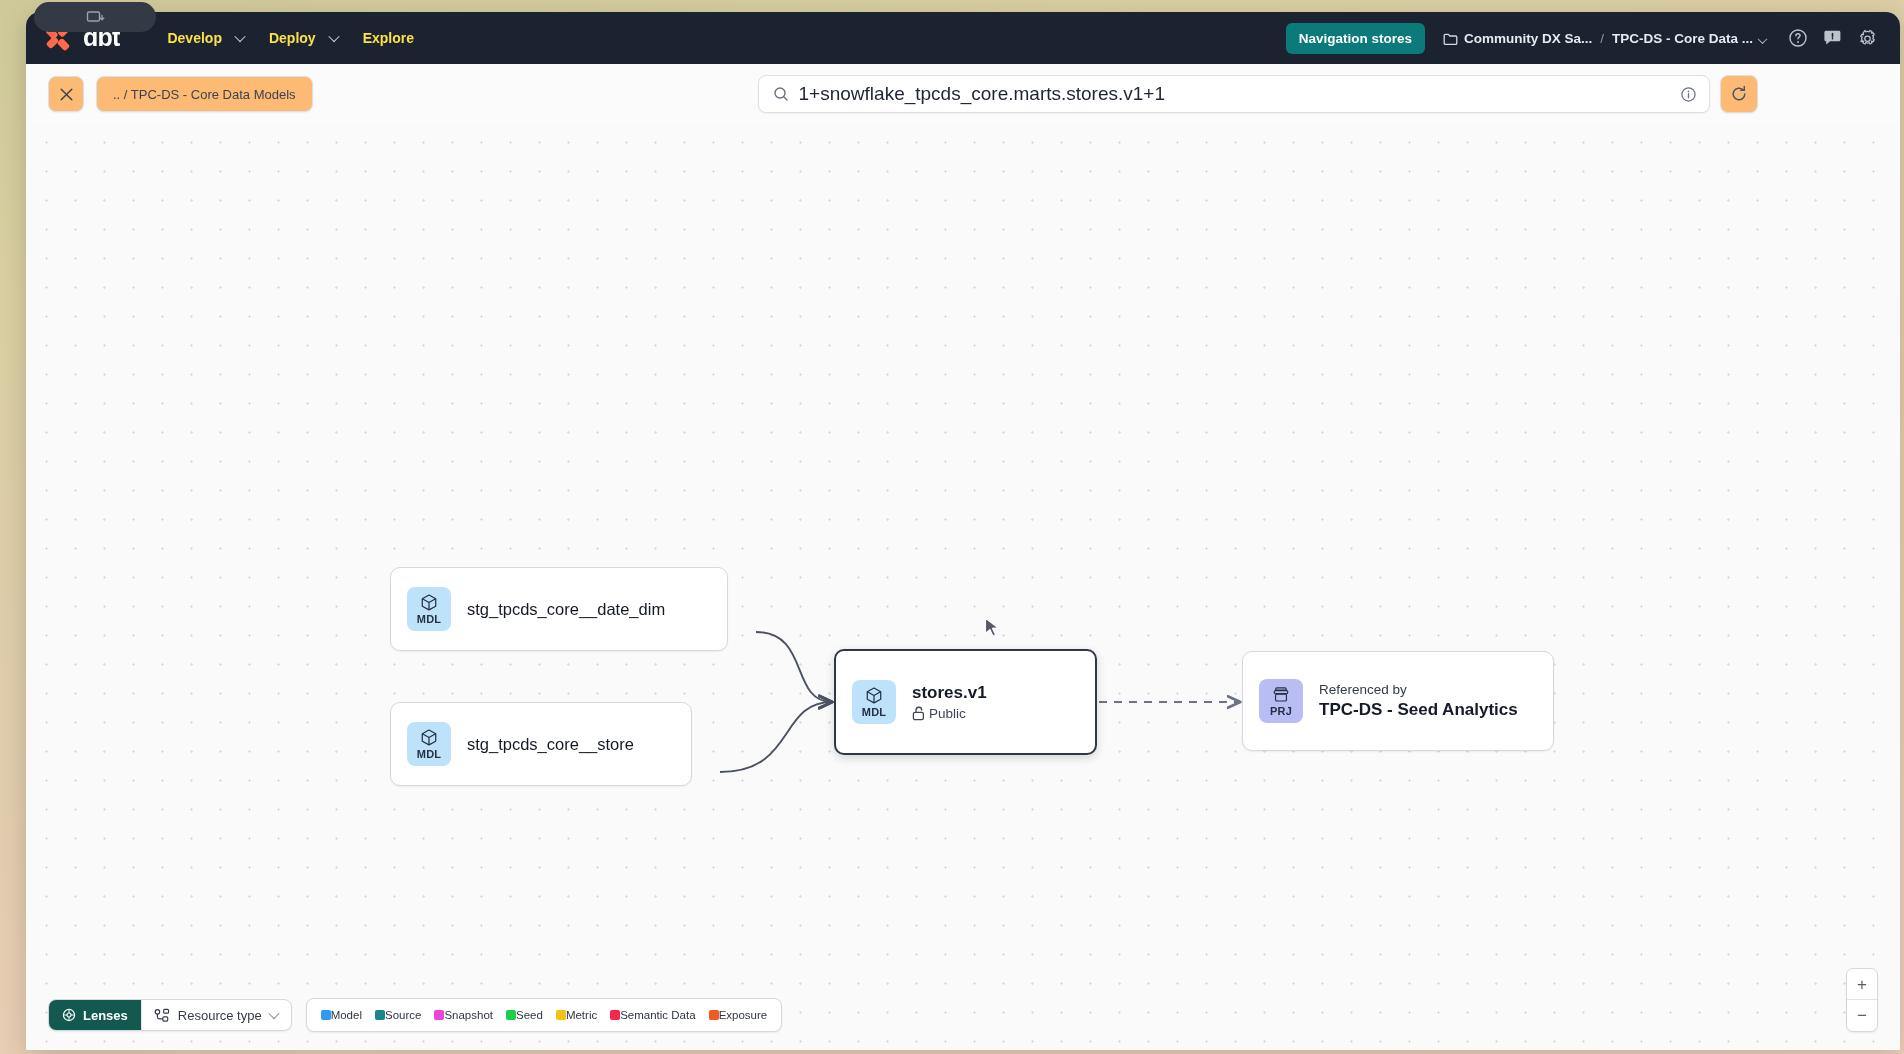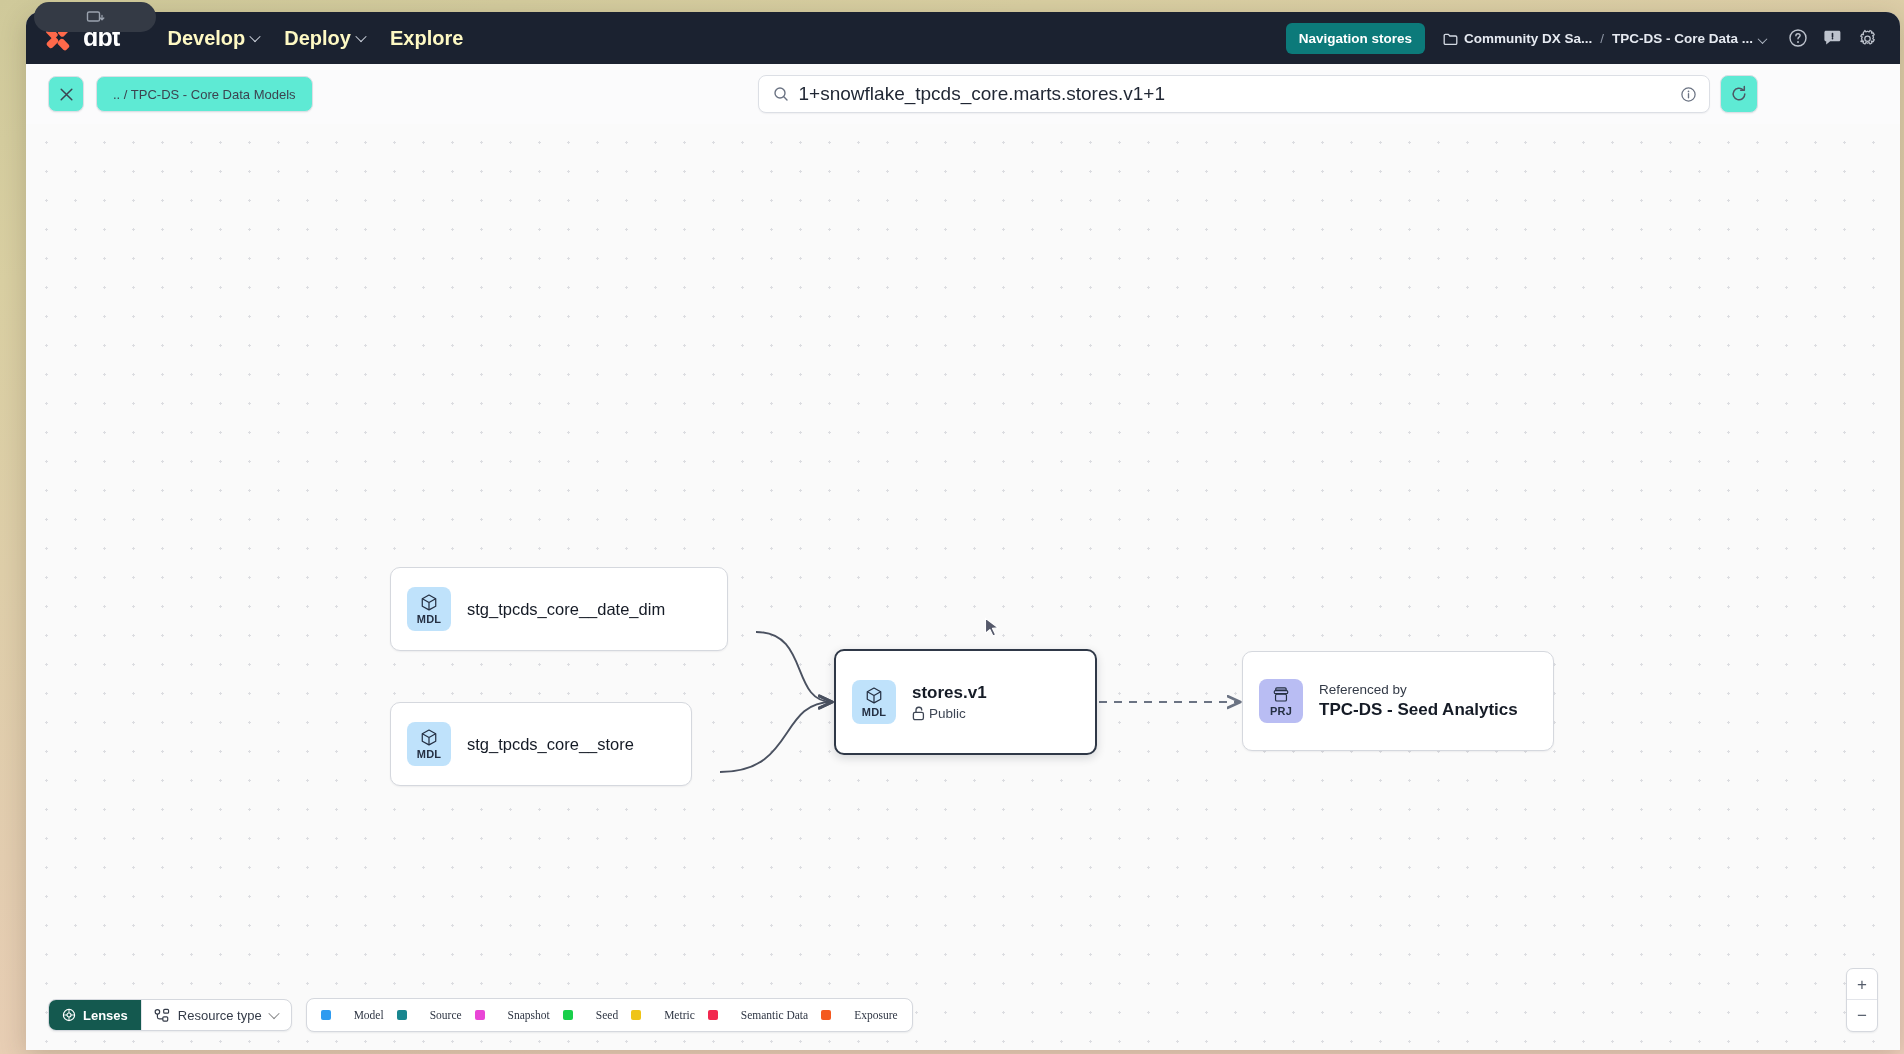--- a/index.html
+++ b/index.html
@@ -57,22 +57,22 @@
     position: relative;
     z-index: 10;
   }
   #brand { display: flex; align-items: center; gap: 9px; margin-right: 36px; }
   #brand-mark { width: 30px; height: 30px; display: block; }
   #brand-text {
     color: #fff; font-size: 25px; font-weight: 700; letter-spacing: -0.8px;
     line-height: 1; padding-bottom: 2px;
   }
   .nav-item {
-    display: flex; align-items: center; gap: 6px;
-    color: #fef9c3; font-size: 20px; font-weight: 600;
+    display: flex; align-items: center; gap: 14px;
+    color: #fde047; font-size: 14px; font-weight: 600;
     padding: 7px 12px; border-radius: 6px; cursor: pointer;
     white-space: nowrap;
   }
   .chev { width: 9px; height: 9px; display: inline-block; }
   .chev::before {
     content:""; display:block; width:7px; height:7px;
     border-right:1.6px solid #cdd3dd; border-bottom:1.6px solid #cdd3dd;
     transform: rotate(45deg) translate(-1px,-1px);
   }
   #nav-spacer { flex: 1; }
@@ -102,21 +102,21 @@
   
   #toolbar {
     height: 60px; min-height: 60px;
     display: flex; align-items: center;
     padding: 0 22px;
     position: relative;
     z-index: 8;
     background: transparent;
   }
   .tb-btn {
-    background: #5eead4;
+    background: #fdba74;
     border: 1px solid #dcdfe5;
     border-radius: 8px;
     height: 36px;
     display: flex; align-items: center; justify-content: center;
     cursor: pointer;
     box-shadow: 0 1px 1.5px rgba(16,24,40,.05);
   }
   #close-btn { width: 36px; margin-right: 12px; }
   #path-chip {
     padding: 0 16px;
@@ -235,21 +235,21 @@
   #legend {
     height: 34px;
     background: #fff;
     border: 1px solid #d5d8de;
     border-radius: 8px;
     display: flex; align-items: center;
     gap: 13px;
     padding: 0 14px;
     box-shadow: 0 1px 2px rgba(16,24,40,.07);
   }
-  .legend-item { display: flex; align-items: center; gap: 23px; font-family: Liberation Serif, serif; }
+  .legend-item { display: flex; align-items: center; gap: 0; }
   .legend-swatch { width: 10px; height: 10px; border-radius: 2px; display: block; }
   .legend-label { font-size: 11.5px; color: #2f3644; font-weight: 500; white-space: nowrap; }
 
   #zoom-controls {
     position: absolute;
     right: 22px; bottom: 18px;
     width: 32px;
     background: #fff;
     border: 1px solid #d5d8de;
     border-radius: 7px;

